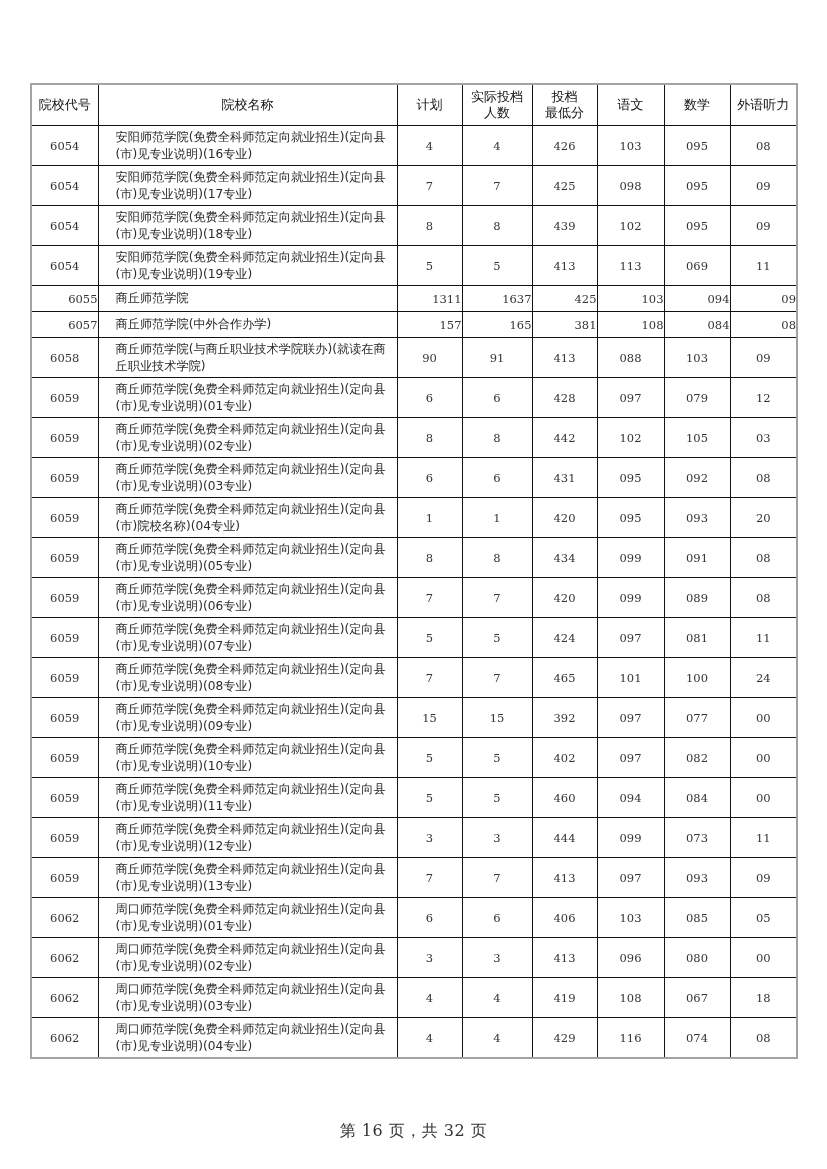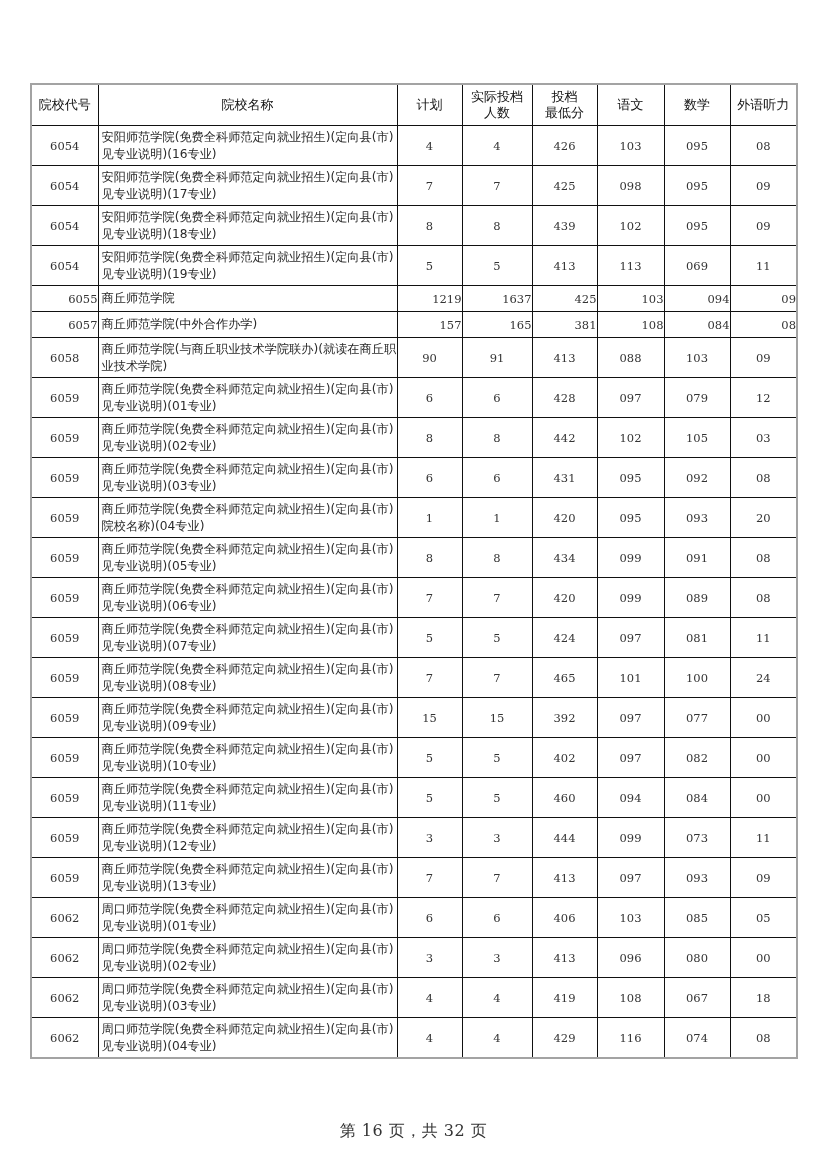--- a/index.html
+++ b/index.html
@@ -5,21 +5,21 @@
   html, body { margin:0; padding:0; background:#ffffff; }
   body { width:827px; height:1169px; position:relative; overflow:hidden;
          font-family:"DejaVu Serif","Liberation Serif",serif; color:#1a1a1a; }
   .page { position:absolute; left:0; top:0; width:827px; height:1169px; }
   table.grid { position:absolute; left:30px; top:75px; border-collapse:collapse;
                table-layout:fixed; width:766px; border:2px solid #a3a3a3;margin-top:8px; }
   table.grid th, table.grid td { border:1.5px solid #111; padding:0; }
   table.grid th { font-family:"DejaVu Sans","Liberation Sans",sans-serif; font-weight:normal;
                   font-size:13px; line-height:16px; text-align:center; height:40px; color:#111; }
   table.grid td { font-size:11.5px; color:#333; text-align:center; }
-  table.grid td.name { text-align:left; padding-left:3px; font-size:12.2px; line-height:16.5px; color:#2a2a2a;
+  table.grid td.name { text-align:left; padding-left:17px; font-size:12.2px; line-height:16.5px; color:#2a2a2a;
                        font-family:"DejaVu Sans","Liberation Sans",sans-serif; }
   tr.r2 td { height:39px; }
   tr.r1 td { height:25px;text-align:right; }
   .footer { position:absolute; left:0; width:827px; top:1121px; text-align:center;
             font-size:16px; color:#333; letter-spacing:0.5px; }
 </style>
 </head>
 <body>
 
 <div class="page">
@@ -83,21 +83,21 @@
           <td>5</td>
           <td>5</td>
           <td>413</td>
           <td>113</td>
           <td>069</td>
           <td>11</td>
         </tr>
         <tr class="r1">
           <td>6055</td>
           <td class="name">商丘师范学院</td>
-          <td>1219</td>
+          <td>1311</td>
           <td>1637</td>
           <td>425</td>
           <td>103</td>
           <td>094</td>
           <td>09</td>
         </tr>
         <tr class="r1">
           <td>6057</td>
           <td class="name">商丘师范学院(中外合作办学)</td>
           <td>157</td>

